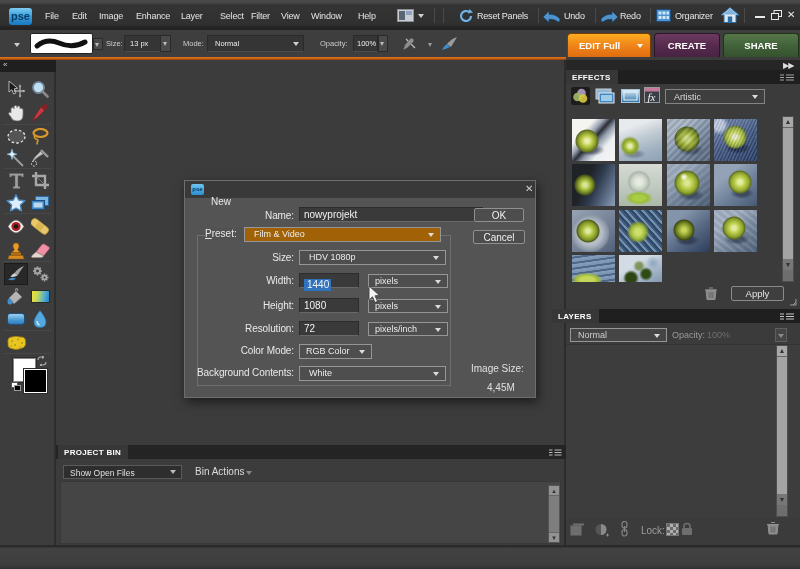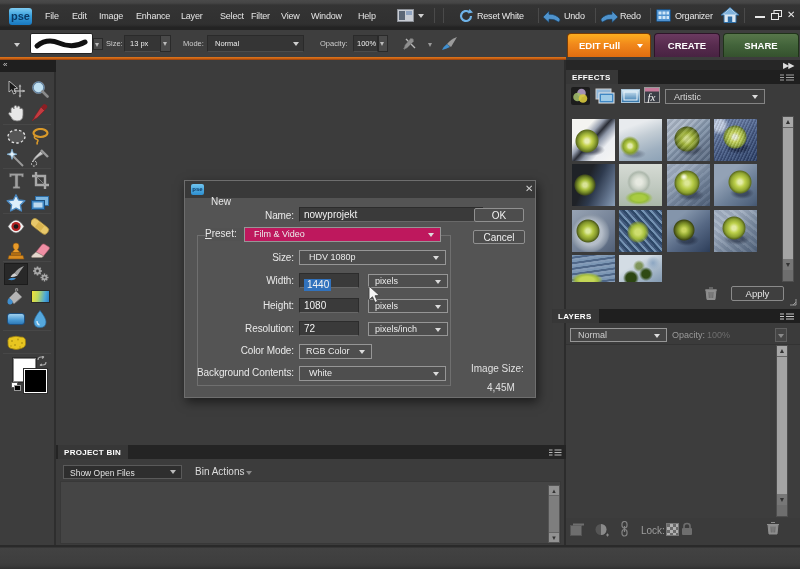--- a/index.html
+++ b/index.html
@@ -90,21 +90,21 @@
     <rect x="2" y="2" width="6" height="9" fill="#5b6675"></rect>
     <rect x="9" y="2" width="6" height="4" fill="#8fa3c0"></rect>
   </svg>
   <div class="dd-arrow" style="left:418px;top:14px"></div>
   <div class="sep" style="left:434px"></div>
   <div class="sep" style="left:443px"></div>
   <svg class="abs" style="left:459px;top:9px" width="14" height="14" viewBox="0 0 14 14">
     <path d="M12 7a5 5 0 1 1-2-4" fill="none" stroke="#6fb3e8" stroke-width="2.2"></path>
     <path d="M10.5 0 L14 3.5 L9 4.5 Z" fill="#6fb3e8"></path>
   </svg>
-  <span class="tbtxt" style="left:477px">Reset White</span>
+  <span class="tbtxt" style="left:477px">Reset Panels</span>
   <div class="sep" style="left:538px"></div>
   <svg class="abs" style="left:542px;top:10px" width="20" height="13" viewBox="0 0 20 13">
     <path d="M1 7 L7 1 L7 4.2 Q14 4 18 9 Q18.5 11 16.5 12 Q12 8.5 7 9.3 L7 12.5 Z" fill="#4f93cc" stroke="#173f63" stroke-width="0.7"></path>
   </svg>
   <span class="tbtxt" style="left:564px">Undo</span>
   <div class="sep" style="left:595px"></div>
   <svg class="abs" style="left:599px;top:10px" width="20" height="13" viewBox="0 0 20 13">
     <path d="M19 7 L13 1 L13 4.2 Q6 4 2 9 Q1.5 11 3.5 12 Q8 8.5 13 9.3 L13 12.5 Z" fill="#4f93cc" stroke="#173f63" stroke-width="0.7"></path>
   </svg>
   <span class="tbtxt" style="left:620px">Redo</span>
@@ -491,21 +491,21 @@
     <span class="abs" style="left:340px;top:2px;font-size:10px;color:#cfcfcf">✕</span>
 
     <div class="abs" style="left:12px;top:54px;width:254px;height:151px;border:1px solid #6f6f6f"></div>
 
     <div class="dlabel" style="top:29px">Name:</div>
     <div class="dinput" style="left:114px;top:26px;width:184px;height:15px;line-height:13px">nowyprojekt</div>
     <div class="dbtn" style="left:289px;top:27px;width:50px;height:14px;line-height:13px">OK</div>
     <div class="dbtn" style="left:288px;top:49px;width:52px;height:14px;line-height:13px">Cancel</div>
 
     <div class="abs" style="left:20px;top:47px;width:44px;height:13px;background:#525252;font-size:10px;color:#e9e9e9"><span style="text-decoration:underline">P</span>reset:</div>
-    <div class="drop" style="left:59px;top:46px;width:197px;height:15px;padding:1px 0 0 9px;background:#be185d">Film &amp; Video<span class="tri"></span></div>
+    <div class="drop" style="left:59px;top:46px;width:197px;height:15px;padding:1px 0 0 9px;background:#a16207">Film &amp; Video<span class="tri"></span></div>
 
     <div class="dlabel" style="top:71px">Size:</div>
     <div class="drop" style="left:114px;top:69px;width:147px;height:15px;padding:1px 0 0 9px;background:#4e4e4e">HDV 1080p<span class="tri"></span></div>
 
     <div class="dlabel" style="top:94px">Width:</div>
     <div class="dinput" style="left:114px;top:92px;width:60px;height:15px;line-height:13px;padding:4px"><span style="background:#3172bd;padding:0 2px 1px 3px">1440</span></div>
     <div class="drop" style="left:183px;top:93px;width:80px;height:14px;padding:1px 0 0 6px;background:#4e4e4e;font-size:9px">pixels<span class="tri"></span></div>
 
     <div class="dlabel" style="top:119px">Height:</div>
     <div class="dinput" style="left:114px;top:117px;width:60px;height:15px;line-height:13px">1080</div>

